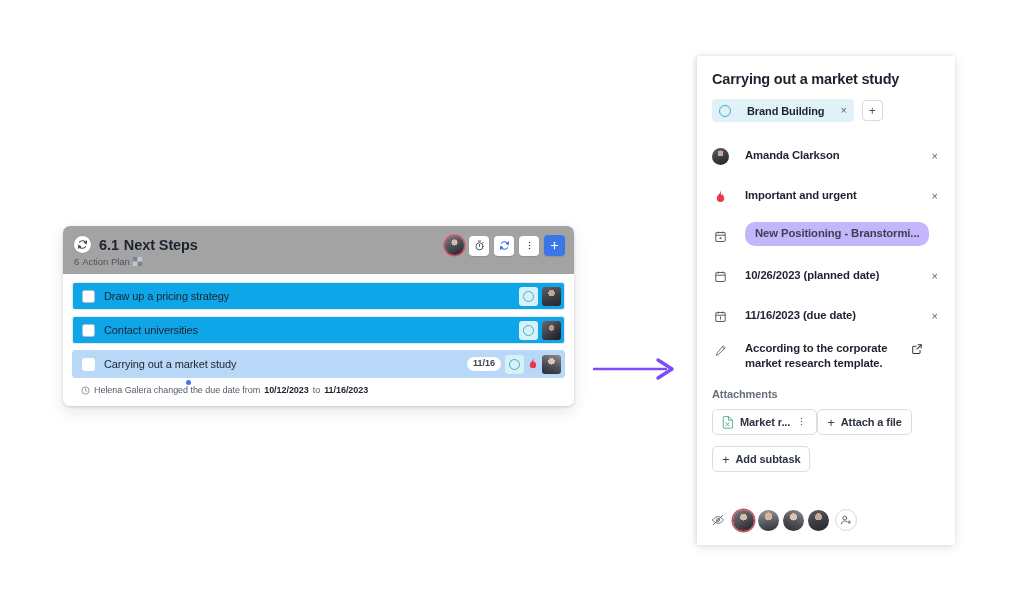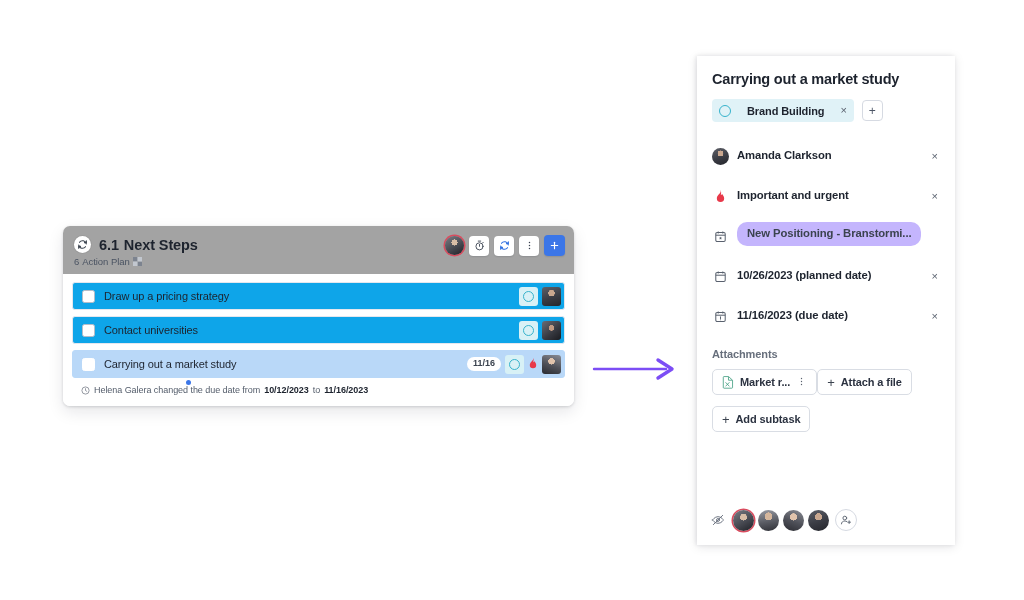--- a/index.html
+++ b/index.html
@@ -242,21 +242,21 @@
     display: flex; align-items: center; justify-content: center;
     font-size: 12px; color: #4c5565;
     background: #fff;
   }
 
   .prop-row {
     display: flex;
     align-items: center;
     min-height: 34px;
     padding: 3px 0;
-    gap: 8px;
+    gap: 16px;
   }
   .prop-icon {
     width: 17px;
     flex: 0 0 auto;
     display: flex; align-items: center; justify-content: center;
     color: #59616e;
   }
   .prop-text {
     flex: 1 1 auto;
     font-size: 11.3px;
@@ -548,20 +548,36 @@
               <path d="M5.2 1.8v2.4"></path>
               <path d="M10.8 1.8v2.4"></path>
             <path d="M8 8.3v2.1" stroke-linecap="round"></path>
               <circle cx="8" cy="11.9" r=".62" fill="currentColor" stroke="none"></circle>
           </svg>
         </span>
         <span class="prop-text">11/16/2023 (due date)</span>
         <span class="prop-x">×</span>
       </div>
 
+      <div class="prop-row" style="align-items:flex-start;">
+        <span class="prop-icon" style="padding-top:5px;">
+          <svg width="13" height="13" viewBox="0 0 16 16" fill="none" stroke="#6b727e" stroke-width="1.2" stroke-linejoin="round">
+            <path d="M11.3 2.3l2.4 2.4-8 8L2.6 14l1.3-3.1z"></path>
+              <path d="M10.1 3.5l2.4 2.4"></path>
+          </svg>
+        </span>
+        <span class="prop-text" style="padding-top:2px;max-width:150px;">According to the corporate market research template.</span>
+        <span class="prop-ext">
+          <svg width="12" height="12" viewBox="0 0 16 16" fill="none" stroke="currentColor" stroke-width="1.35" stroke-linecap="round" stroke-linejoin="round">
+            <path d="M9.4 2.4h4.2v4.2"></path>
+              <path d="M13.6 2.4L7.9 8.1"></path>
+            <path d="M12.1 9.6v3.1a1.3 1.3 0 0 1-1.3 1.3H3.6a1.3 1.3 0 0 1-1.3-1.3V5.5a1.3 1.3 0 0 1 1.3-1.3h3.1"></path>
+          </svg>
+        </span>
+      </div>
 
       <div class="section-label">Attachments</div>
 
       <div class="chip-row">
         <span class="chip">
           <span style="display:inline-flex;">
             <svg width="12" height="13" viewBox="0 0 14 16" fill="none">
               <path d="M1.2 1.6a.9.9 0 0 1 .9-.9h5.6l4.9 4.5v8.9a.9.9 0 0 1-.9.9H2.1a.9.9 0 0 1-.9-.9z" stroke="#3f9d7f" stroke-width="1"></path>
               <path d="M7.6 1v4.2h4.6" stroke="#3f9d7f" stroke-width="1"></path>
               <path d="M4.3 8.1l4.1 4.3M8.4 8.1l-4.1 4.3" stroke="#3f9d7f" stroke-width="1" stroke-linecap="round"></path>

